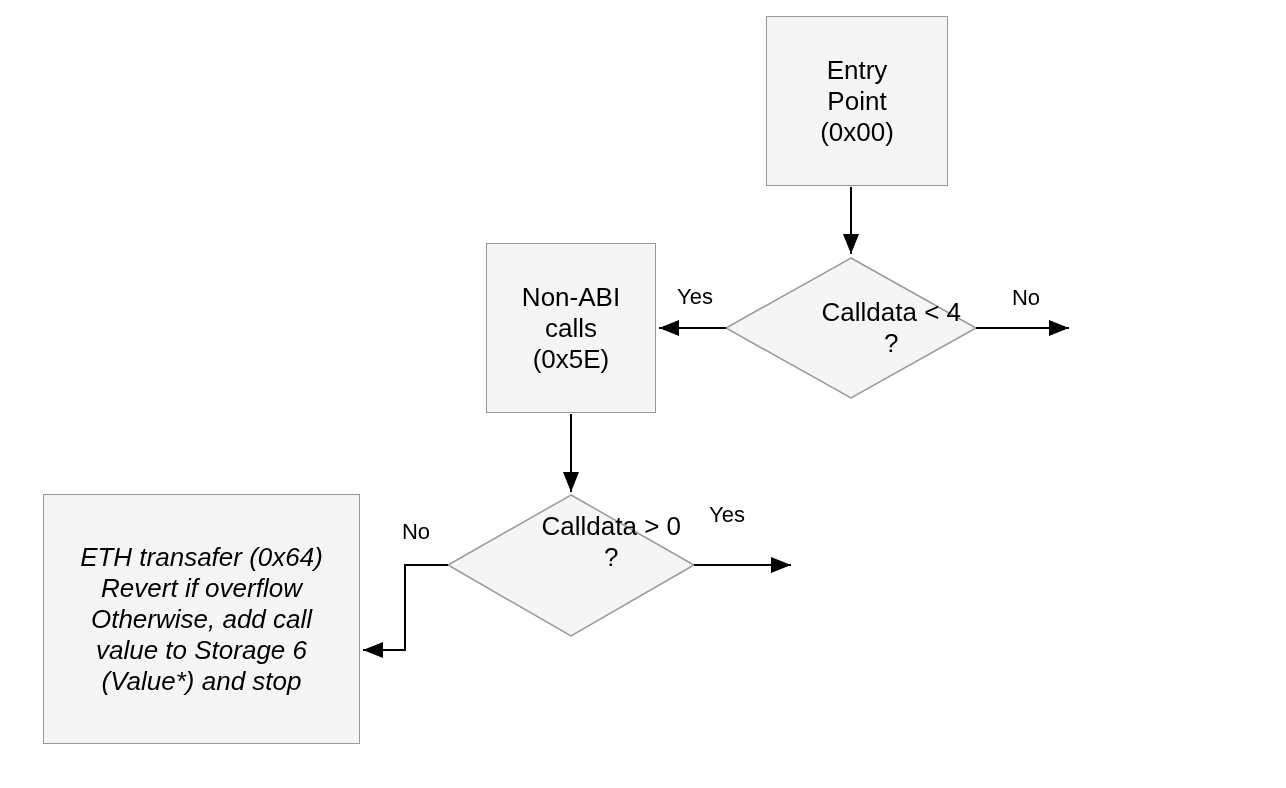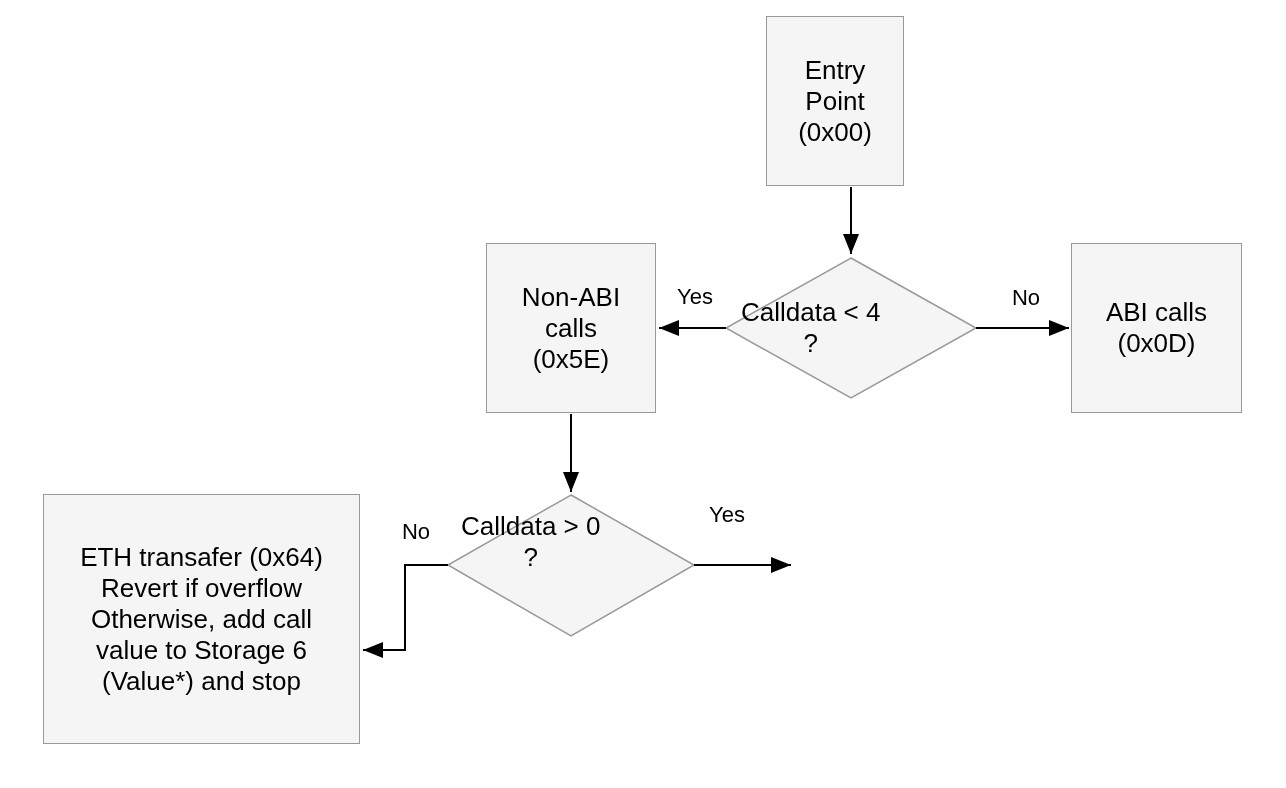--- a/index.html
+++ b/index.html
@@ -45,31 +45,31 @@
     align-items: center;
     justify-content: center;
     text-align: center;
     font-size: 26px;
     line-height: 31px;
   }
   .diamond-text {
     position: absolute;
     display: flex;
     align-items: center;
-    justify-content: flex-start;
+    justify-content: flex-end;
     text-align: center;
     font-size: 26px;
     line-height: 31px;
     pointer-events: none;
   }
-  .node-entry   { left: 766px;  top: 16px;  width: 138px; height: 170px; }
+  .node-entry   { left: 766px;  top: 16px;  width: 182px; height: 170px; }
   .node-nonabi  { left: 486px;  top: 243px; width: 170px; height: 170px; }
   .node-abi     { left: 1071px; top: 243px; width: 171px; height: 170px; }
   .node-7c      { left: 793px;  top: 481px; width: 170px; height: 169px; }
-  .node-eth     { left: 43px;   top: 494px; width: 317px; height: 250px; }
+  .node-eth     { left: 43px;   top: 494px; width: 317px; height: 250px; font-style: italic; }
   .d1-text { left: 741px; top: 290px; width: 220px; height: 76px; }
   .d2-text { left: 461px; top: 504px; width: 220px; height: 76px; }
   .edge-label {
     position: absolute;
     transform: translate(-50%, -50%);
     font-size: 22px;
     line-height: 26px;
     background: var(--bg);
     padding: 0 2px;
     white-space: nowrap;
@@ -101,23 +101,20 @@
     <line x1="694" y1="565" x2="791" y2="565" marker-end="url(#arrow)"></line>
     <polyline points="448,565 405,565 405,650 363,650" marker-end="url(#arrow)"></polyline>
   </svg>
 
   <div class="node node-entry">
       <div>Entry<br>Point<br>(0x00)</div>
     </div>
   <div class="node node-nonabi">
       <div>Non-ABI<br>calls<br>(0x5E)</div>
     </div>
-  <div class="node node-abi">
-      <div>ABI calls<br>(0x0D)</div>
-    </div>
   <div class="node node-eth">
       <div>ETH transafer (0x64)<br>Revert if overflow<br>Otherwise, add call<br>value to Storage 6<br>(Value*) and stop</div>
     </div>
 
   <div class="diamond-text d1-text">
       <div>Calldata &lt; 4<br>?</div>
     </div>
   <div class="diamond-text d2-text">
       <div>Calldata &gt; 0<br>?</div>
     </div>

